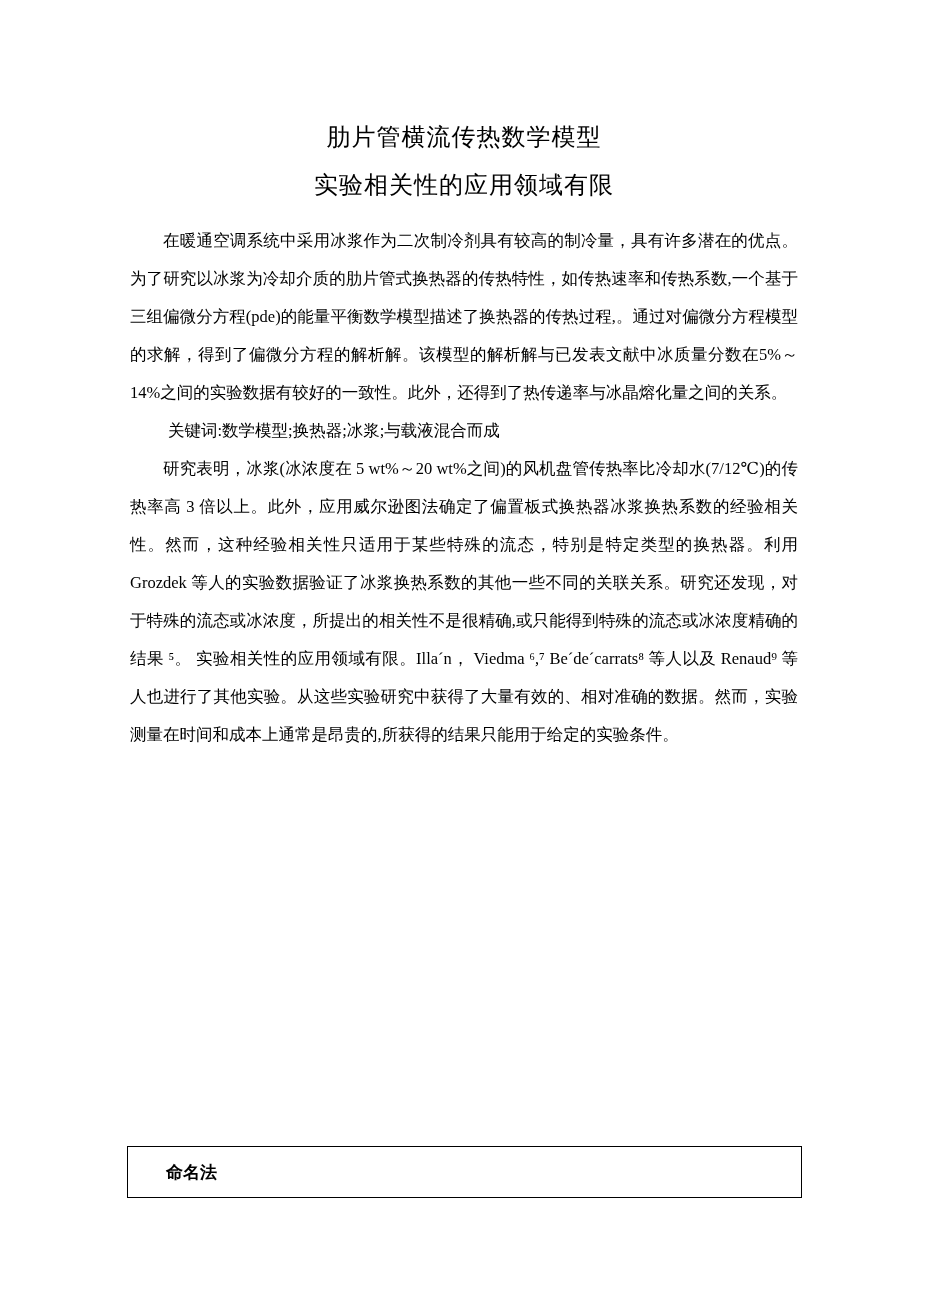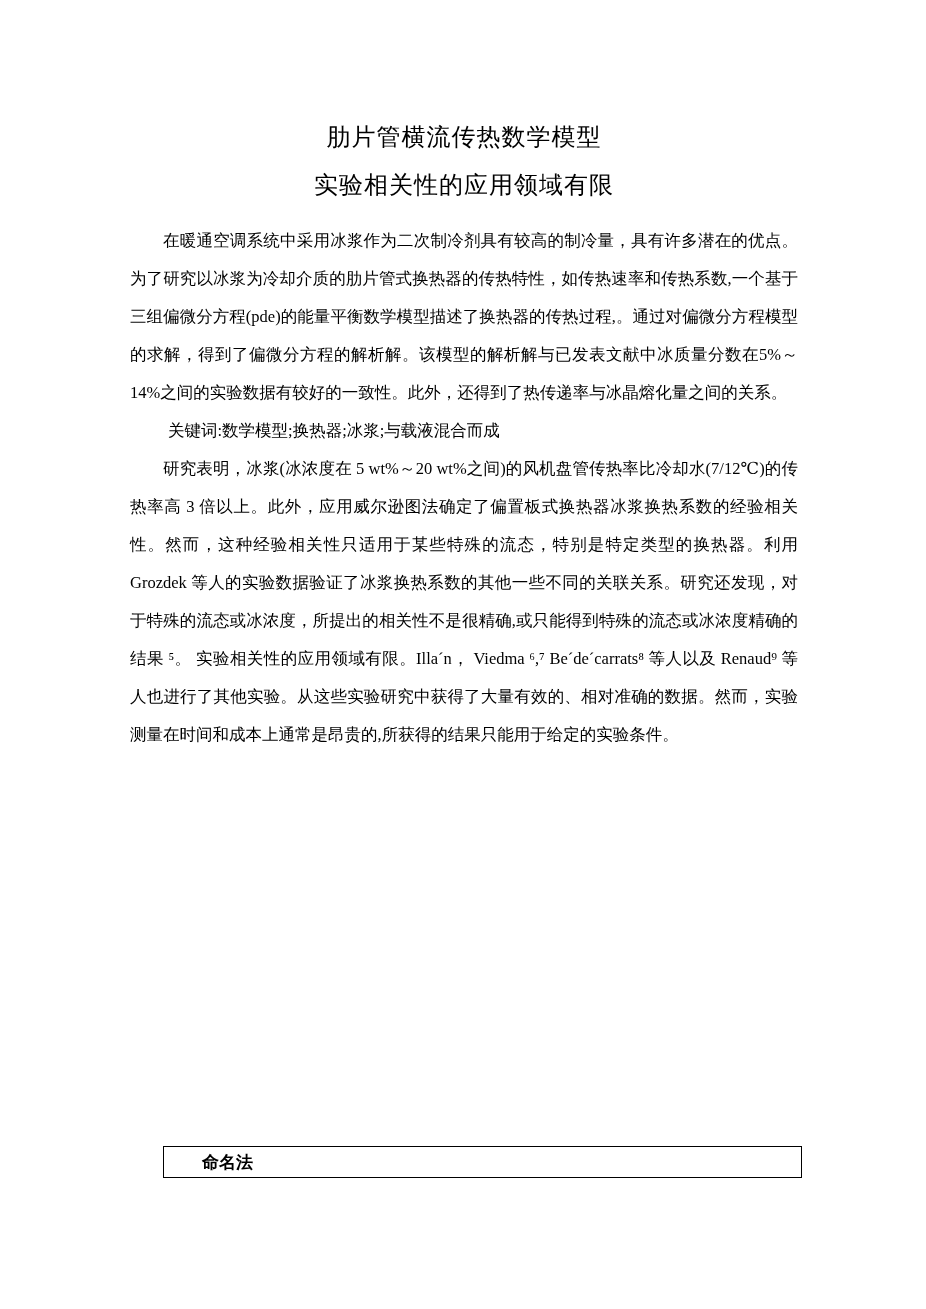--- a/index.html
+++ b/index.html
@@ -49,26 +49,25 @@
     line-height: 38px;
     padding-left: 38px;
   }
   .keywords .kw-italic {
   }
   .nomenclature-box {
     position: absolute;
     left: 127px;
     right: 124px;
     top: 1146px;
-    height: 32px;
+    height: 52px;
     border: 1.5px solid #000000;
     box-sizing: border-box;
     display: flex;
     align-items: center;
-    margin-left: 36px;
   }
   .nomenclature-box .heading {
     line-height: 1;
     padding-left: 38px;
   }
 </style>
 </head>
 <body>
 
 <div class="page">

